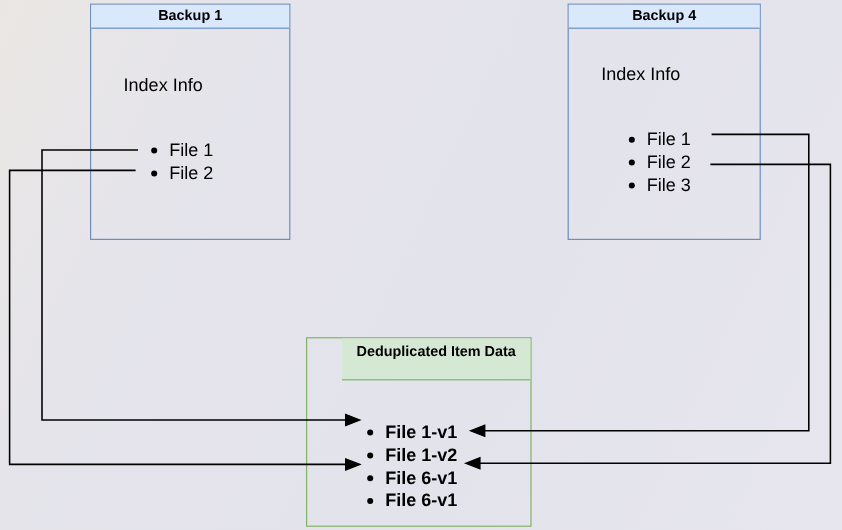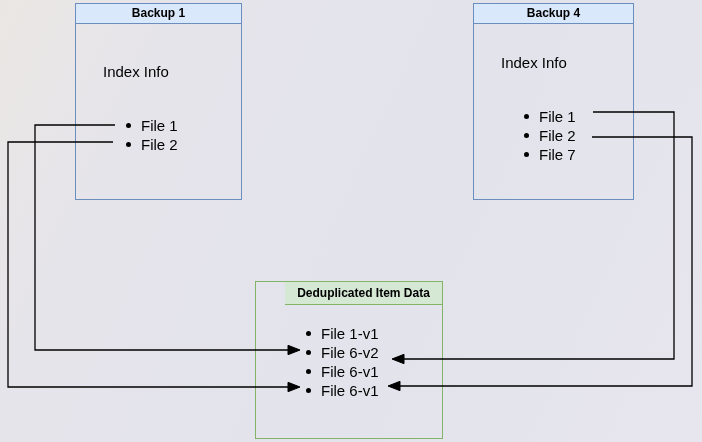--- a/index.html
+++ b/index.html
@@ -32,21 +32,21 @@
     text-align: center;
     font-weight: bold;
     font-size: 12px;
   }
   .box.blue .box-header {
     height: 20px; line-height: 19px;
     background: var(--blue-fill, #dae8fc);
     border-bottom: 1px solid var(--blue-border, #6c8ebf);
   }
   .box.green .box-header {
-    height: 23px; line-height: 22px;
+    height: 35px; line-height: 22px;
     background: var(--green-fill, #d5e8d4);
     border-bottom: 1px solid var(--green-border, #82b366);
     margin-left: 29px;
   }
   .section-label {
     position: absolute;
     font-size: 15px;
     line-height: 19px;
     white-space: nowrap;
   }
@@ -102,29 +102,29 @@
       <li>File 2</li>
     </ul>
   </div>
 
   <div class="box blue" style="left:473px; top:3px; width:161px; height:197px;">
     <div class="box-header">Backup 4</div>
     <div class="section-label" style="left:27px; top:49px;">Index Info</div>
     <ul class="file-list" style="left:50px; top:103px;">
       <li>File 1</li>
       <li>File 2</li>
-      <li>File 7</li>
+      <li>File 3</li>
     </ul>
   </div>
 
   <div class="box green" style="left:255px; top:281px; width:188px; height:158px;">
     <div class="box-header">Deduplicated Item Data</div>
-    <ul class="file-list" style="left:50px; top:42px;">
+    <ul class="file-list" style="left:50px; top:69px;font-weight:bold;">
       <li>File 1-v1</li>
-      <li>File 6-v2</li>
+      <li>File 1-v2</li>
       <li>File 6-v1</li>
       <li>File 6-v1</li>
     </ul>
   </div>
 
   <svg class="connector-layer" viewBox="0 0 702 442" xmlns="http://www.w3.org/2000/svg">
     <g>
       <path d="M115 125 H35 V350 H289"></path>
       <polygon points="300,350 288,345.3 288,354.7"></polygon>
     </g>

